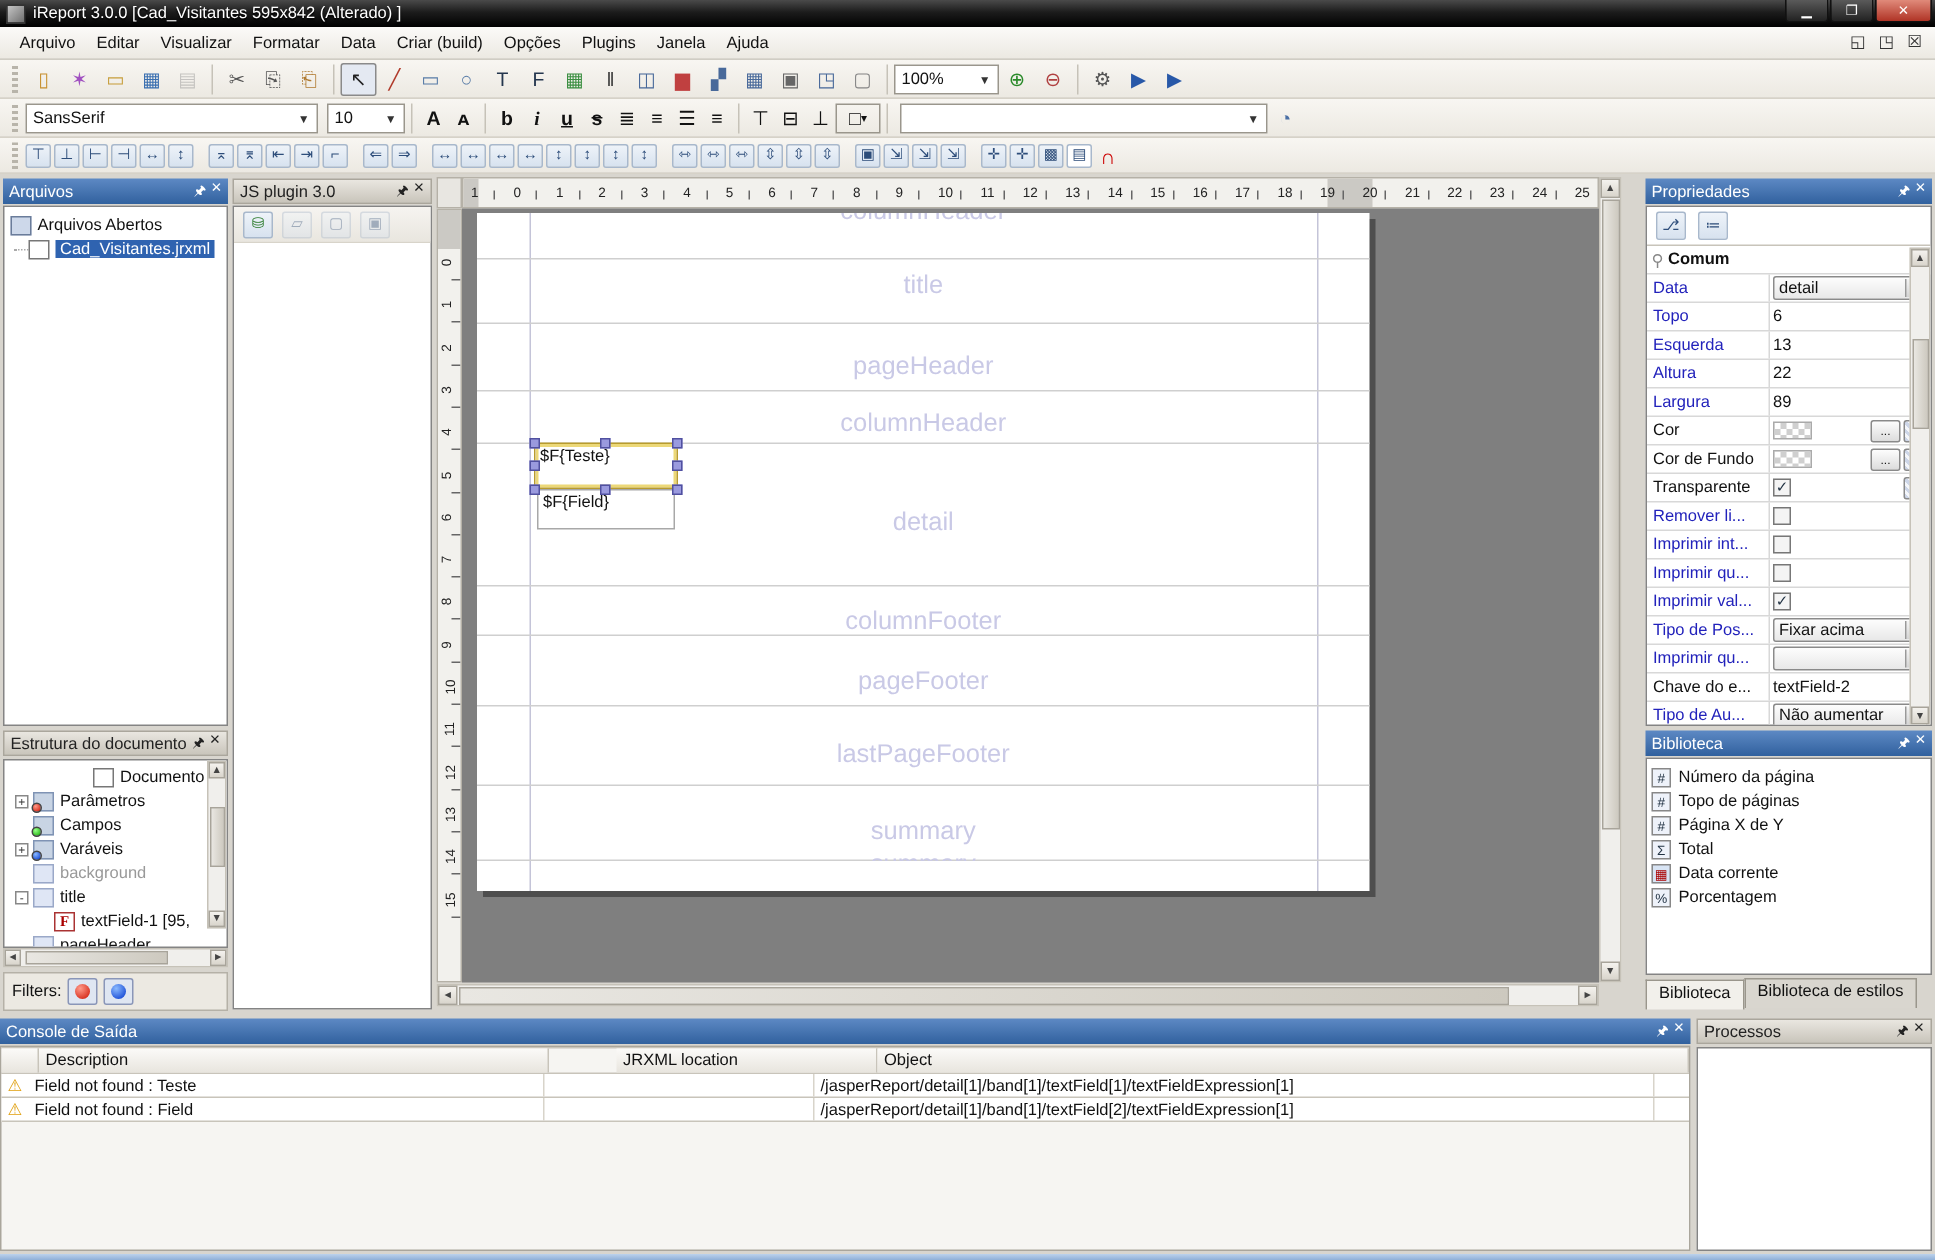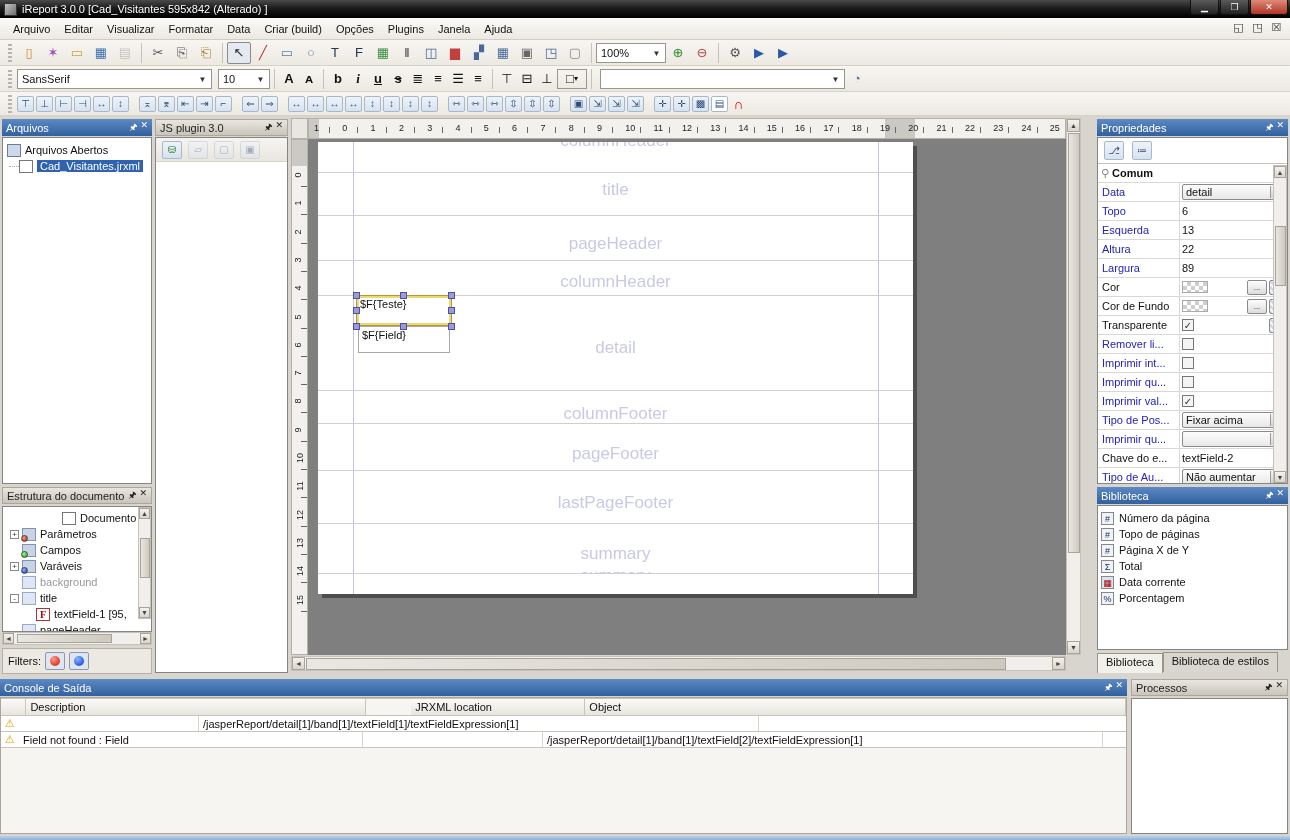--- a/index.html
+++ b/index.html
@@ -697,20 +697,21 @@
 <div class="abs" style="left:0;top:697px;width:1127px;height:137px;background:#f6f5f2;border:1px solid #aaa69c;">
   <div id="console-header" style="display:flex;height:18px;border:1px solid #c8c4ba;border-left:none;border-right:none;">
       <div class="hdr-cell" style="width: 26px;"></div>
       <div class="hdr-cell" style="width: 352px;">Description</div>
       <div class="hdr-cell" style="width: 180px; margin-left: 45px;">JRXML location</div>
       <div class="hdr-cell" style="width: 560px;">Object</div>
     </div>
   <div id="console-rows">
       <div class="tbl-row">
         <span class="warn">⚠</span>
+        <div class="tbl-cell" style="width: 344px;">Field not found : Teste</div>
         <div class="tbl-cell" style="width: 180px;"></div>
         <div class="tbl-cell" style="width: 560px;">/jasperReport/detail[1]/band[1]/textField[1]/textFieldExpression[1]</div>
       </div>
       <div class="tbl-row">
         <span class="warn">⚠</span>
         <div class="tbl-cell" style="width: 344px;">Field not found : Field</div>
         <div class="tbl-cell" style="width: 180px;"></div>
         <div class="tbl-cell" style="width: 560px;">/jasperReport/detail[1]/band[1]/textField[2]/textFieldExpression[1]</div>
       </div>
     </div>

